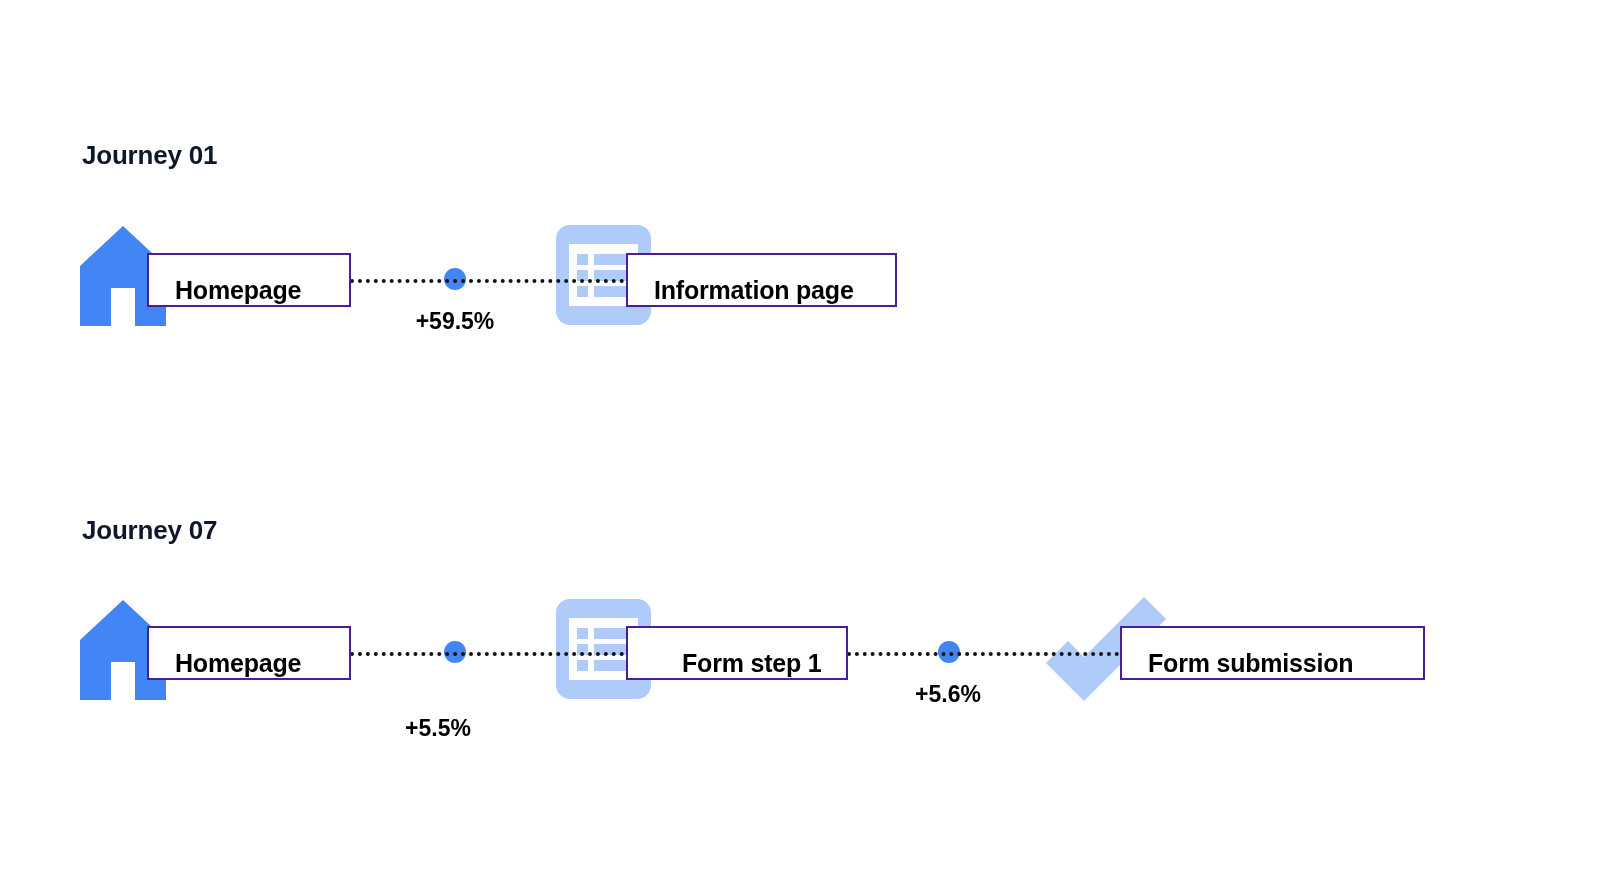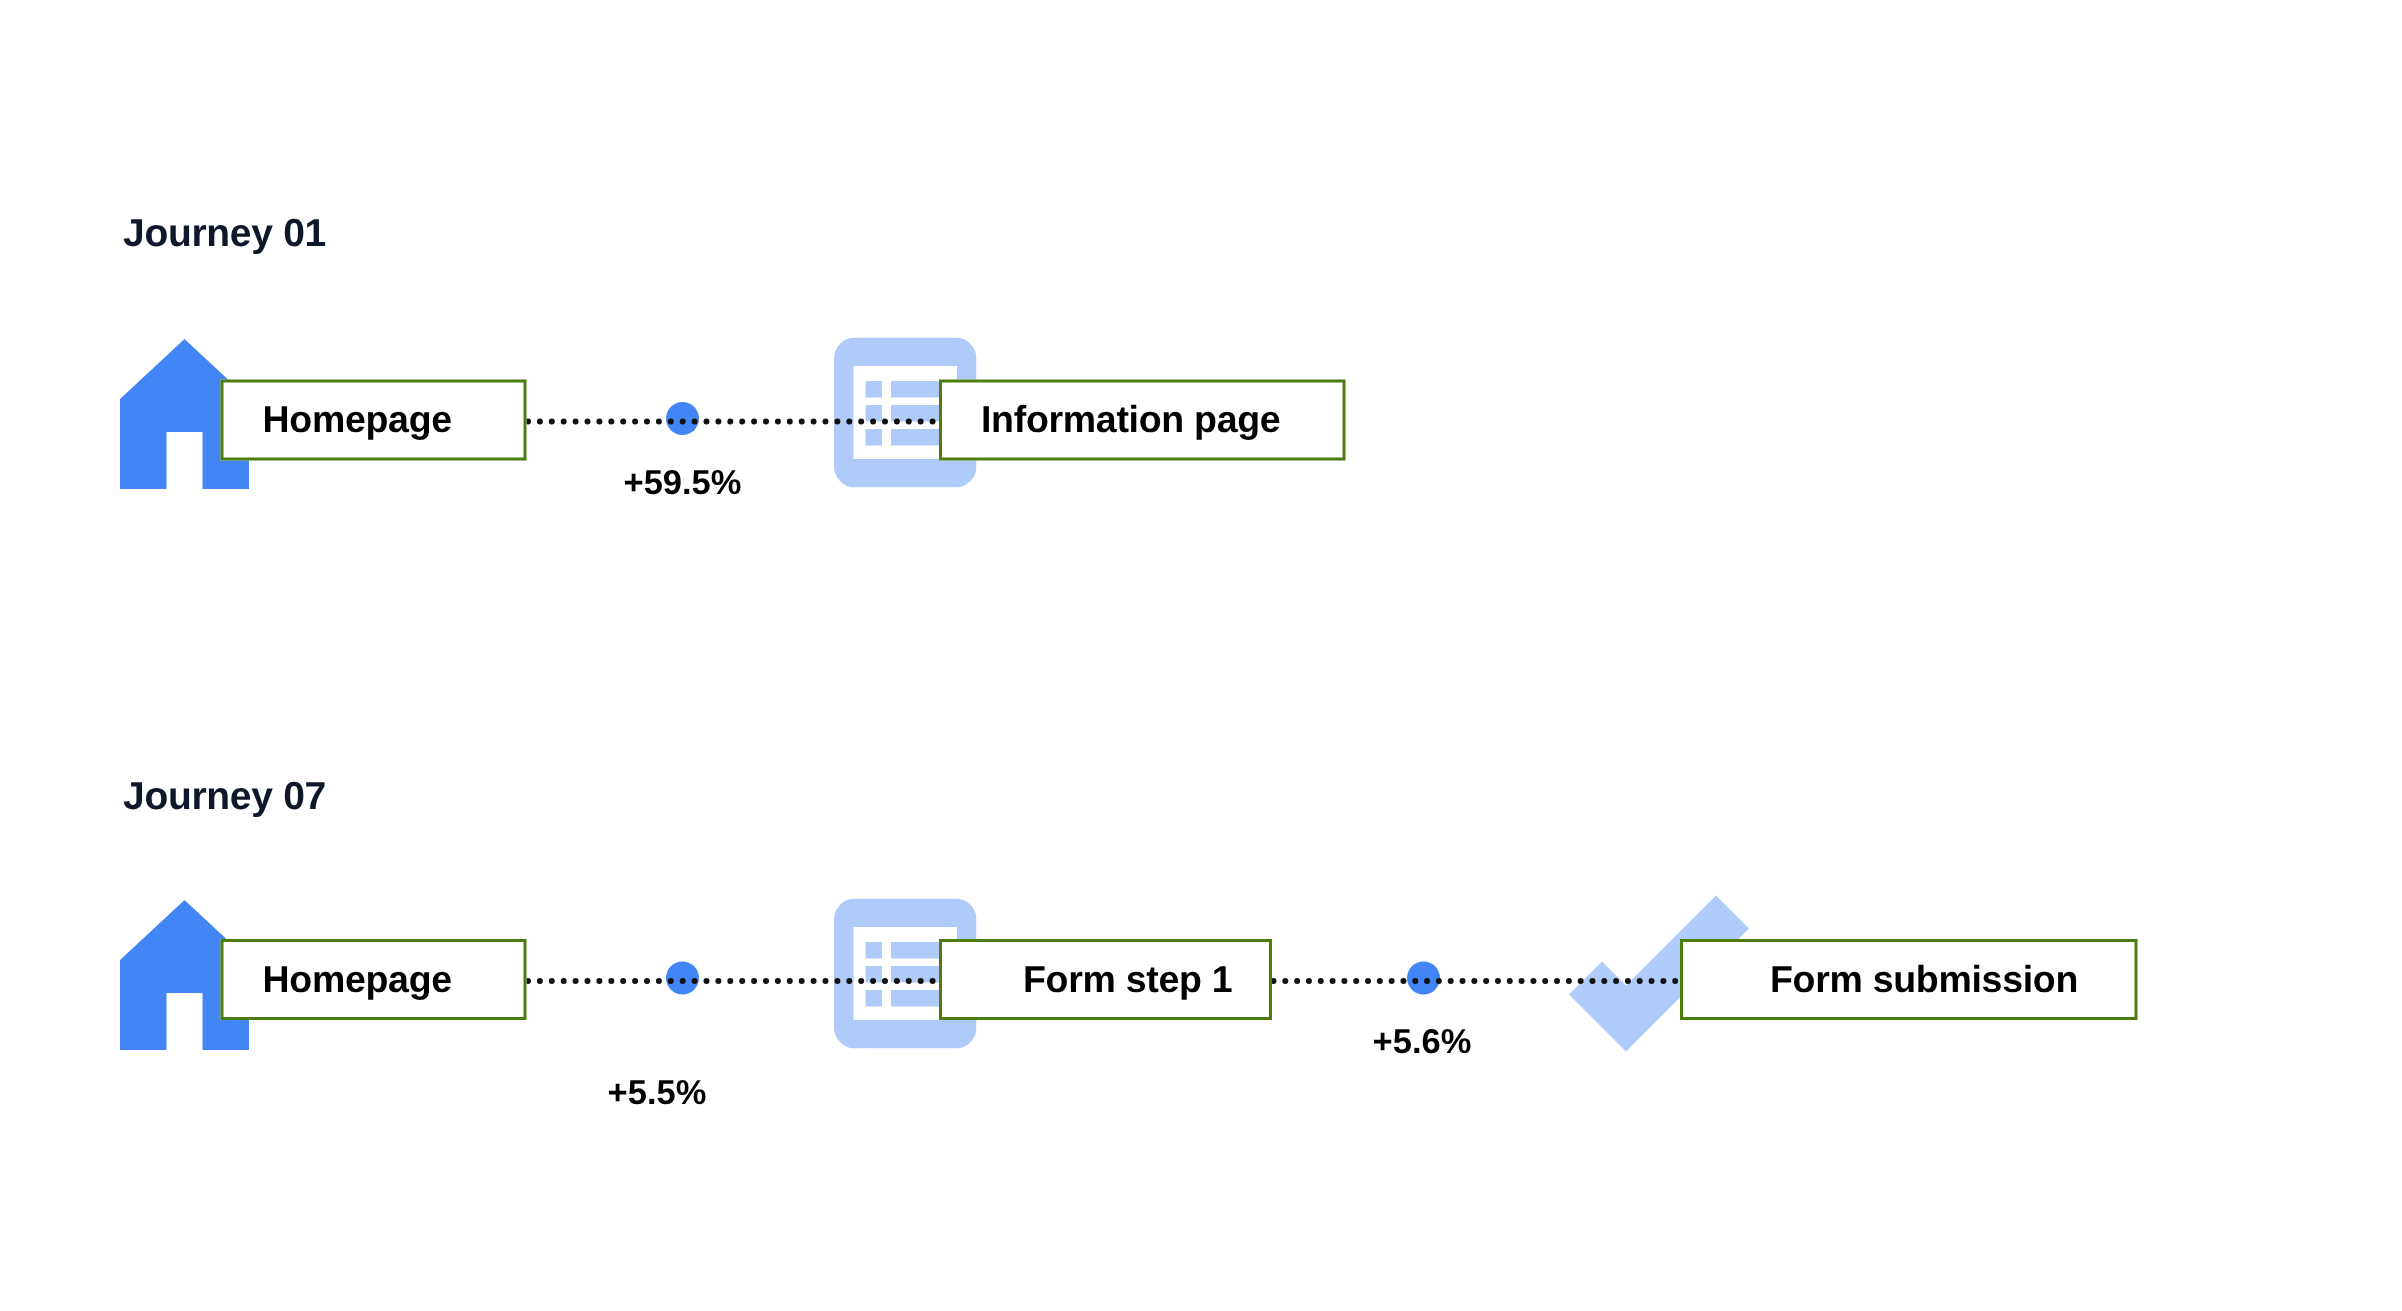--- a/index.html
+++ b/index.html
@@ -68,24 +68,24 @@
     white-space: nowrap;
     text-align: center;
     line-height: 1;
     z-index: 4;
   }
 
   
   .step-box {
     position: absolute;
     background: #ffffff;
-    border: 2px solid #4d7c0f;
+    border: 2px solid #4c1d95;
     box-sizing: border-box;
     display: flex;
-    align-items: center;
+    align-items: flex-end;
     z-index: 5;
   }
   .step-box .step-text {
     font-size: 25px;
     font-weight: 700;
     color: #000000;
     white-space: nowrap;
     letter-spacing: -0.2px;
     padding-left: 26px;
   }
@@ -182,18 +182,18 @@
     </div>
 
     <div class="step-box" style="left:147px; top:626px; width:204px; height:54px;">
       <span class="step-text">Homepage</span>
     </div>
 
     <div class="step-box" style="left:626px; top:626px; width:222px; height:54px;padding-left:28px;">
       <span class="step-text">Form step 1</span>
     </div>
 
-    <div class="step-box" style="left:1120px; top:626px; width:305px; height:54px;padding-left:32px;">
+    <div class="step-box" style="left:1120px; top:626px; width:305px; height:54px;">
       <span class="step-text">Form submission</span>
     </div>
   </div>
 
 </div>
 
 </body></html>

